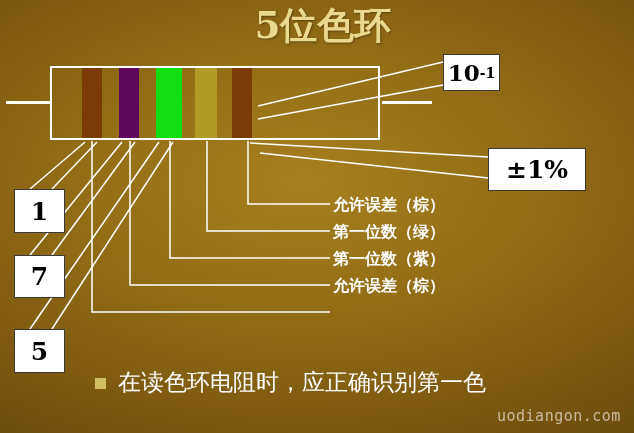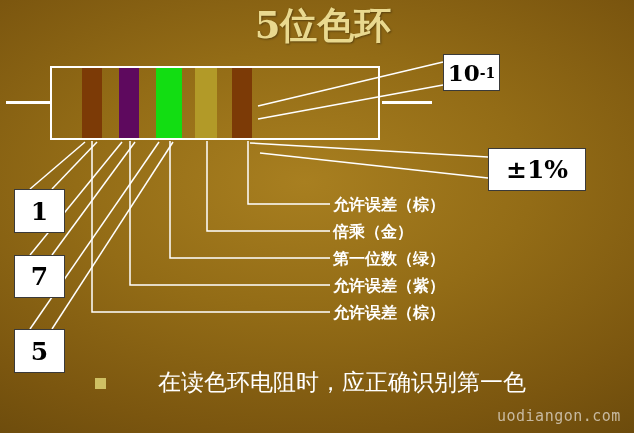--- a/index.html
+++ b/index.html
@@ -48,21 +48,21 @@
 
   .band-labels { position:absolute; left:333px; top:191px; z-index:2; }
   .band-label {
     height:27px; line-height:27px; font-size:16px; font-weight:bold;
     color:#fff; white-space:nowrap;
   }
 
   .note-bullet { position:absolute; left:95px; top:378px; width:11px; height:11px; background:#cfc063; z-index:2; }
   .note-text {
     position:absolute; left:118px; top:367px; z-index:2;
-    color:#fff; font-size:23px; line-height:31px; white-space:nowrap;margin-left:40px;
+    color:#fff; font-size:23px; line-height:31px; white-space:nowrap;
   }
   .watermark {
     position:absolute; left:497px; top:407px; z-index:3;
     font-family:"DejaVu Sans Mono","Liberation Mono",monospace;
     font-size:15px; letter-spacing:0.5px; color:rgba(214,203,186,0.85);
   }
 </style>
 </head>
 <body>
 
@@ -105,23 +105,22 @@
   </div>
 
   <div class="callout-box box-tol">±1%</div>
 
   <div class="callout-box box-d box-d1">1</div>
   <div class="callout-box box-d box-d2">7</div>
   <div class="callout-box box-d box-d3">5</div>
 
   <div class="band-labels">
     <div class="band-label">允许误差（棕）</div>
-    <div class="band-label">倍乘（金）</div>
     <div class="band-label">第一位数（绿）</div>
-    <div class="band-label">允许误差（紫）</div>
+    <div class="band-label">第一位数（紫）</div>
     <div class="band-label">允许误差（棕）</div>
   </div>
 
   <div class="note-bullet"></div>
   <div class="note-text">
     <div>在读色环电阻时，应正确识别第一色</div>
   </div>
 
   <div class="watermark">uodiangon.com</div>
 

